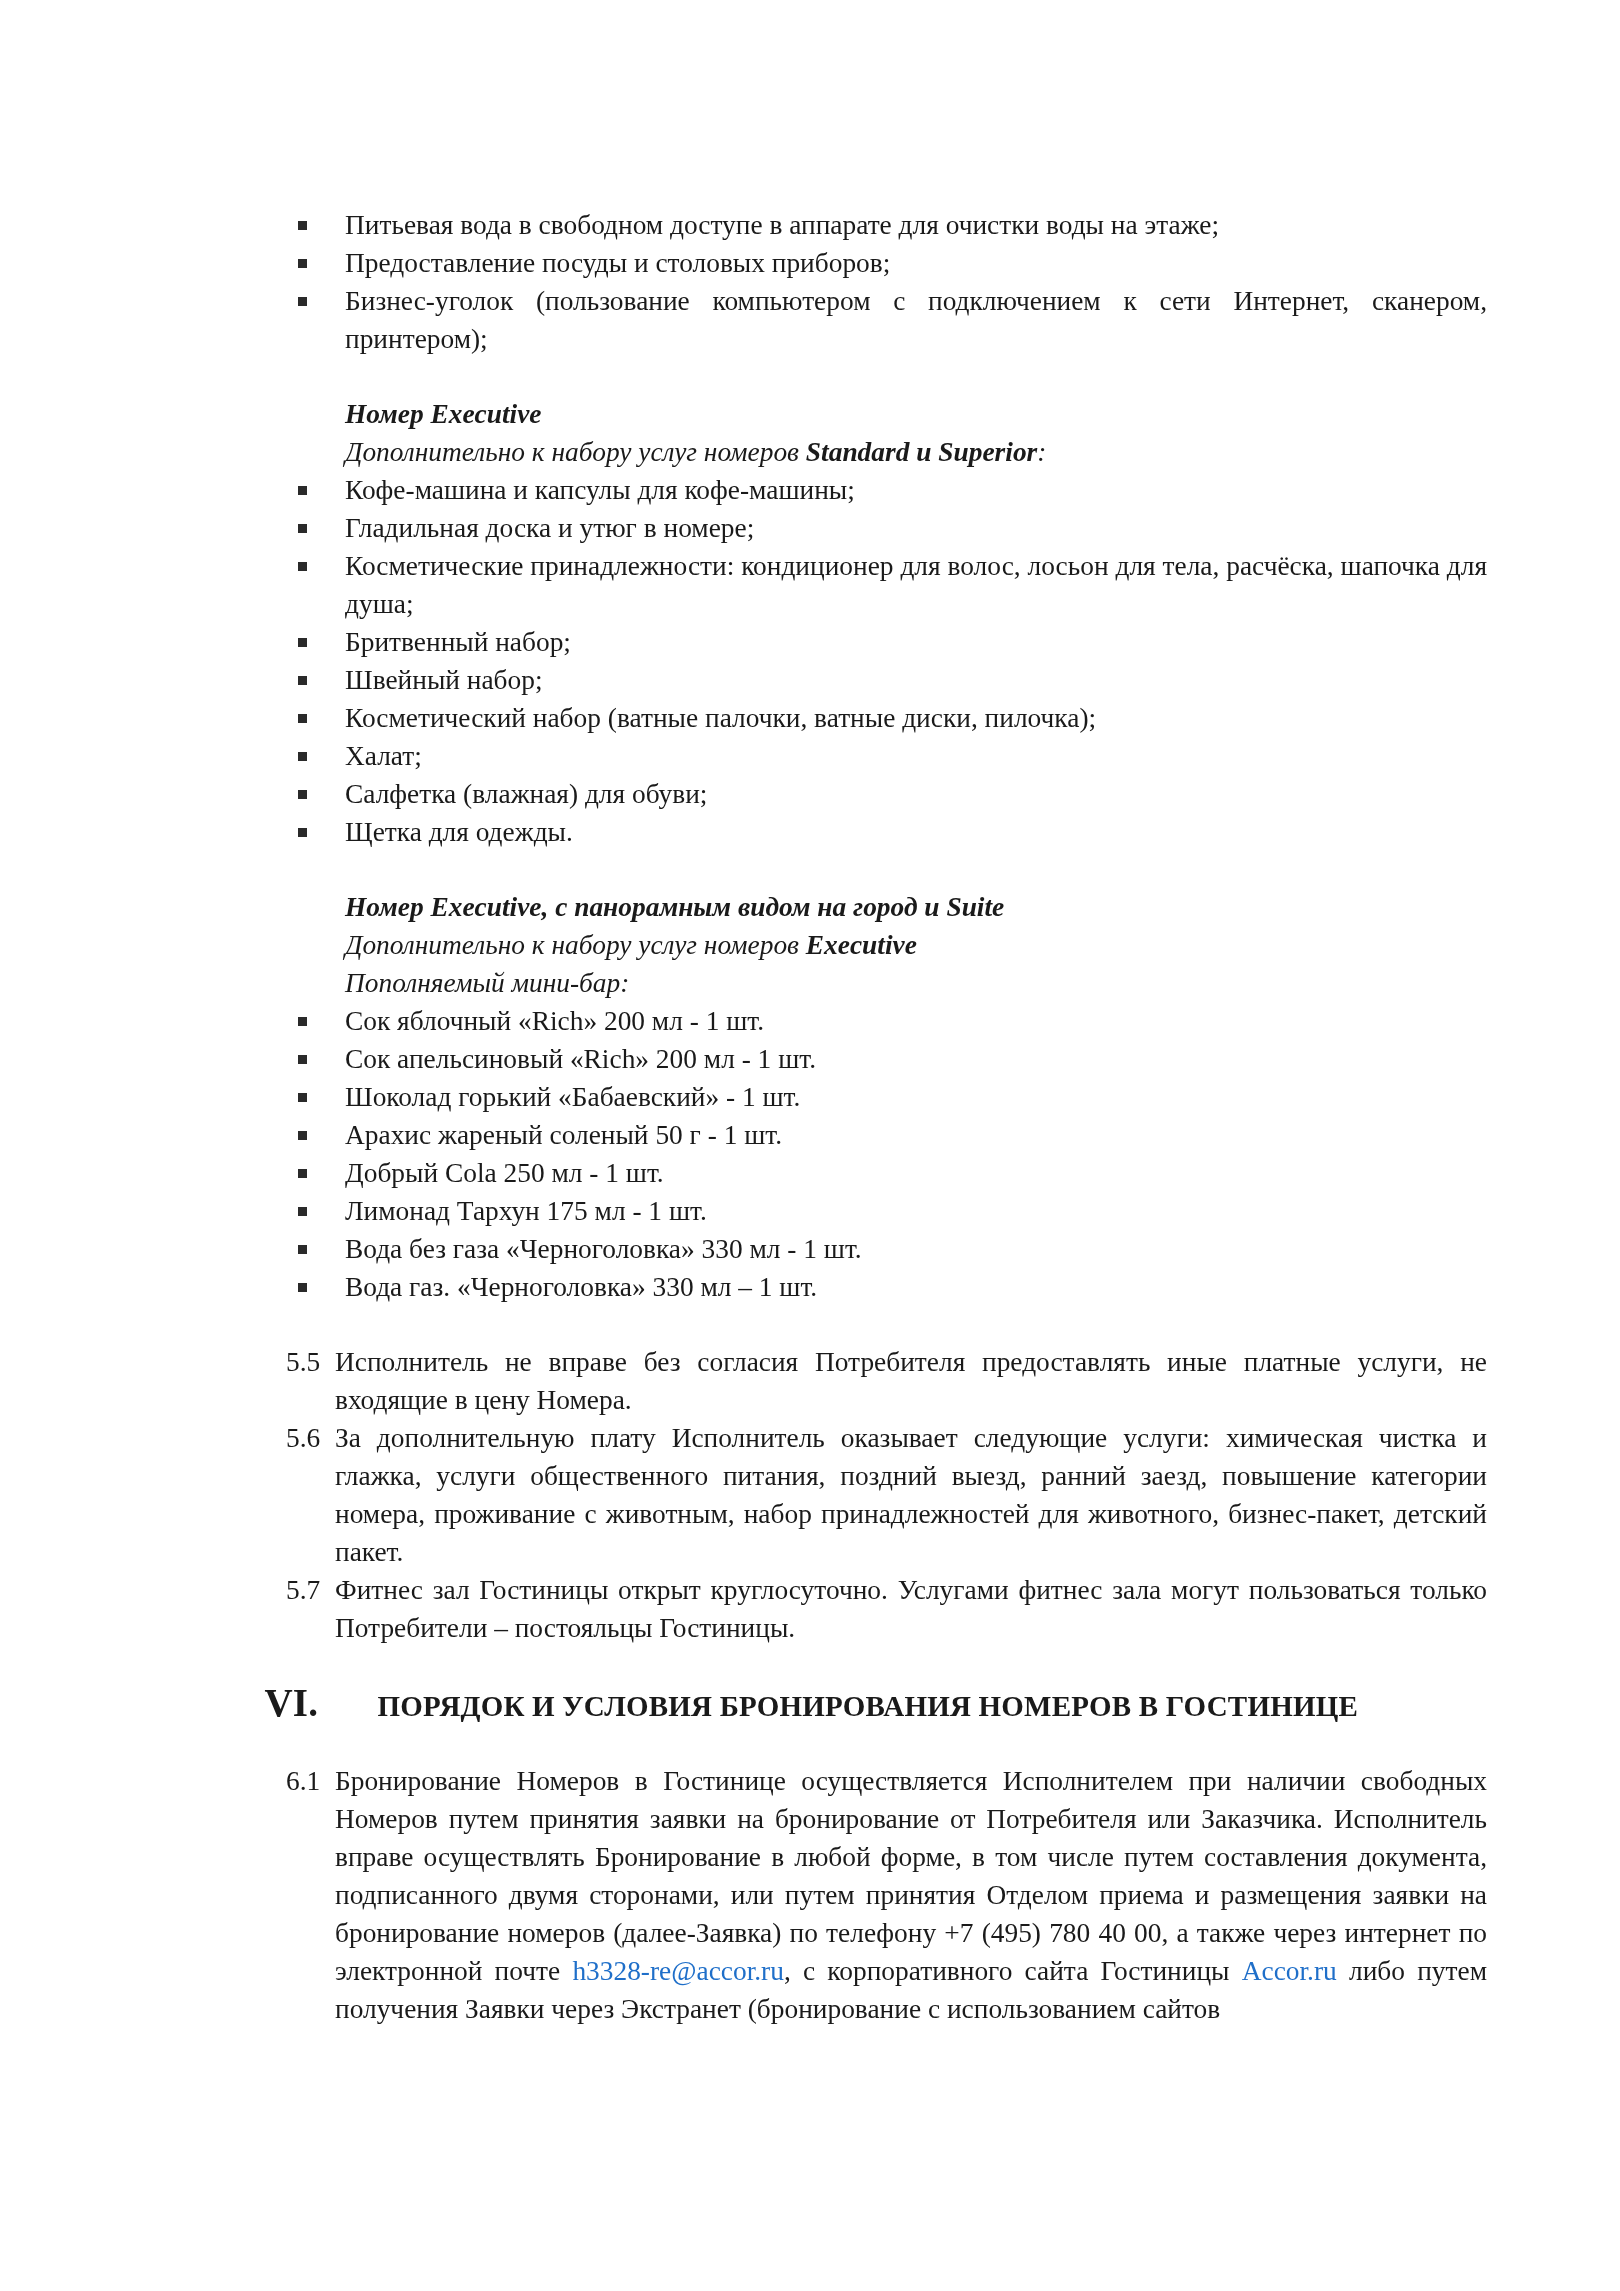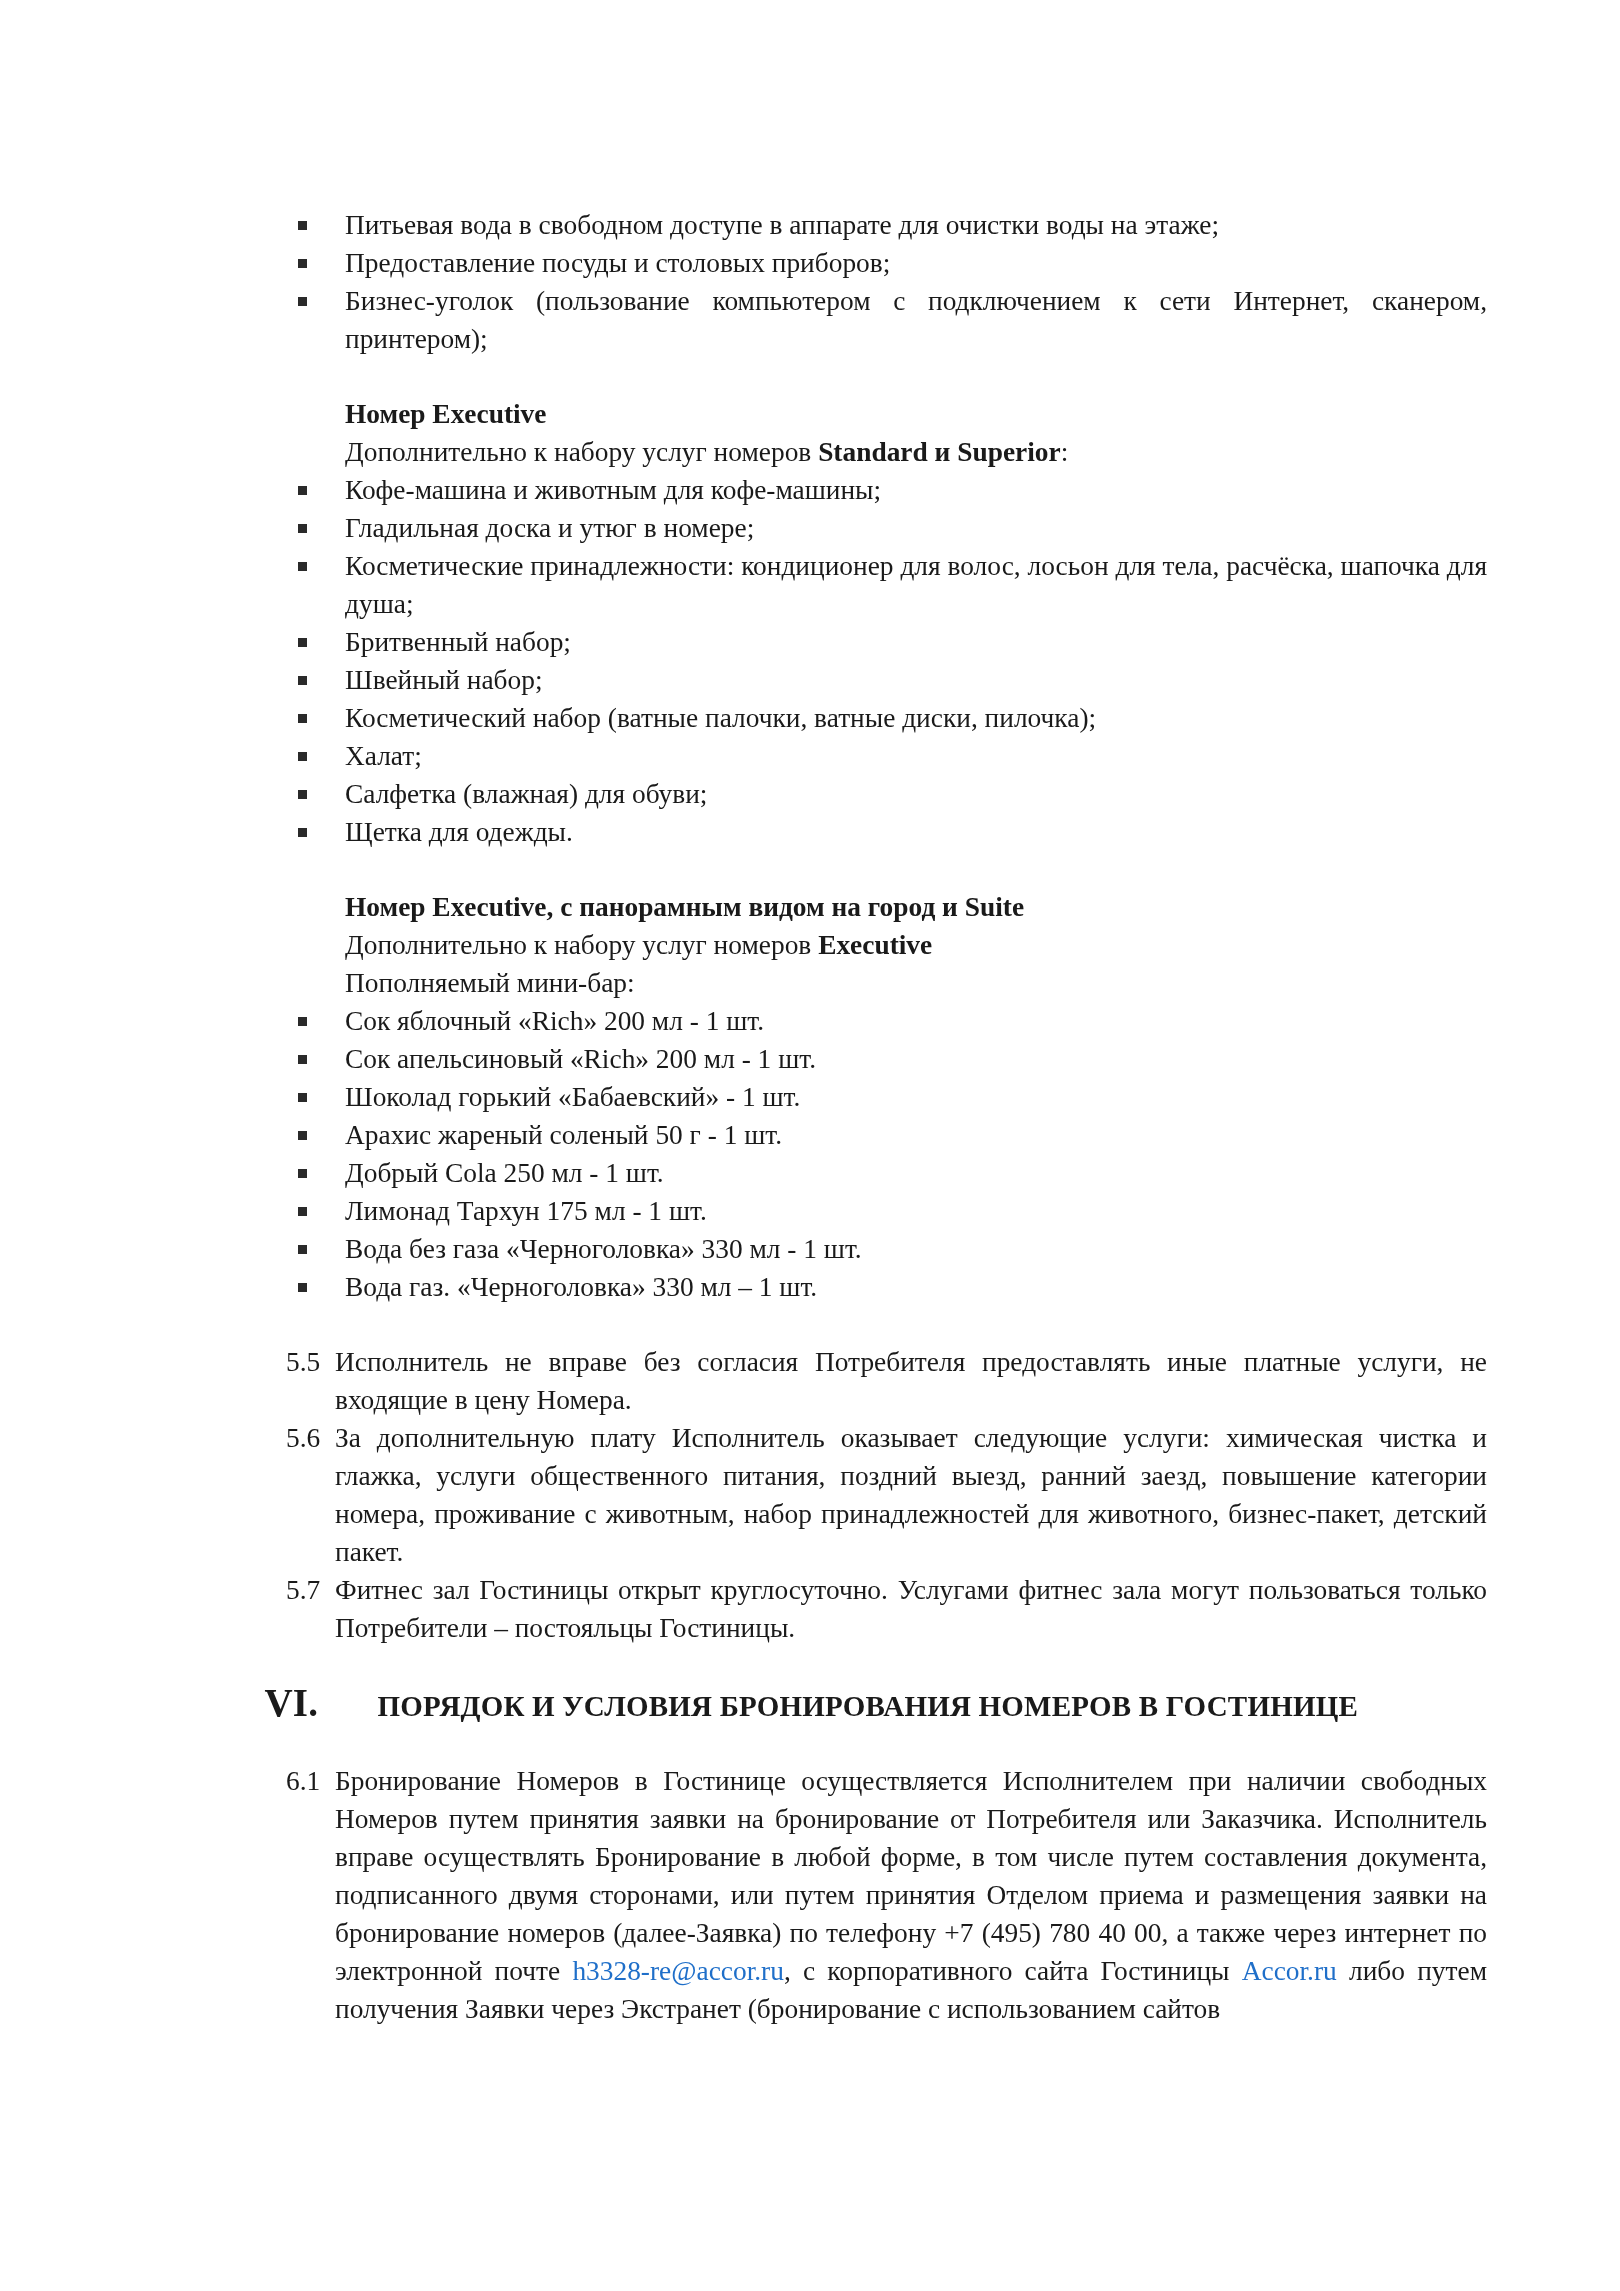--- a/index.html
+++ b/index.html
@@ -16,21 +16,21 @@
       font-size: 27.4px; line-height: 38px;
     }
     .bullets { list-style: none; margin: 0; padding: 0; }
     .bullets li {
       position: relative; padding-left: 59px; text-align: justify;
     }
     .bullets li .bullet {
       position: absolute; left: 11.8px; top: 14.7px; width: 8.8px; height: 9.8px;
       background: #2a2a2a;
     }
-    .sub-block { padding-left: 59px; }
+    .sub-block { padding-left: 59px; font-style: italic; }
     .sub-title { font-weight: bold; }
     .gap { height: 37px; }
     .num-item {
       position: relative; padding-left: 49px; text-align: justify;
     }
     .num-item .num {
       position: absolute; left: 0; top: 0;
     }
     .section-heading {
       display: flex; align-items: baseline; margin-left: -21.6px;
@@ -53,21 +53,21 @@
       <li><span class="bullet"></span><span>Бизнес-уголок (пользование компьютером с подключением к сети Интернет, сканером, принтером);</span></li>
     </ul>
 
     <div class="gap"></div>
 
     <div class="sub-block">
       <div class="sub-title">Номер Executive</div>
       <div><span>Дополнительно к набору услуг номеров </span><b>Standard и Superior</b><span>:</span></div>
     </div>
     <ul class="bullets">
-      <li><span class="bullet"></span><span>Кофе-машина и животным для кофе-машины;</span></li>
+      <li><span class="bullet"></span><span>Кофе-машина и капсулы для кофе-машины;</span></li>
       <li><span class="bullet"></span><span>Гладильная доска и утюг в номере;</span></li>
       <li><span class="bullet"></span><span>Косметические принадлежности: кондиционер для волос, лосьон для тела, расчёска, шапочка для душа;</span></li>
       <li><span class="bullet"></span><span>Бритвенный набор;</span></li>
       <li><span class="bullet"></span><span>Швейный набор;</span></li>
       <li><span class="bullet"></span><span>Косметический набор (ватные палочки, ватные диски, пилочка);</span></li>
       <li><span class="bullet"></span><span>Халат;</span></li>
       <li><span class="bullet"></span><span>Салфетка (влажная) для обуви;</span></li>
       <li><span class="bullet"></span><span>Щетка для одежды.</span></li>
     </ul>
 

